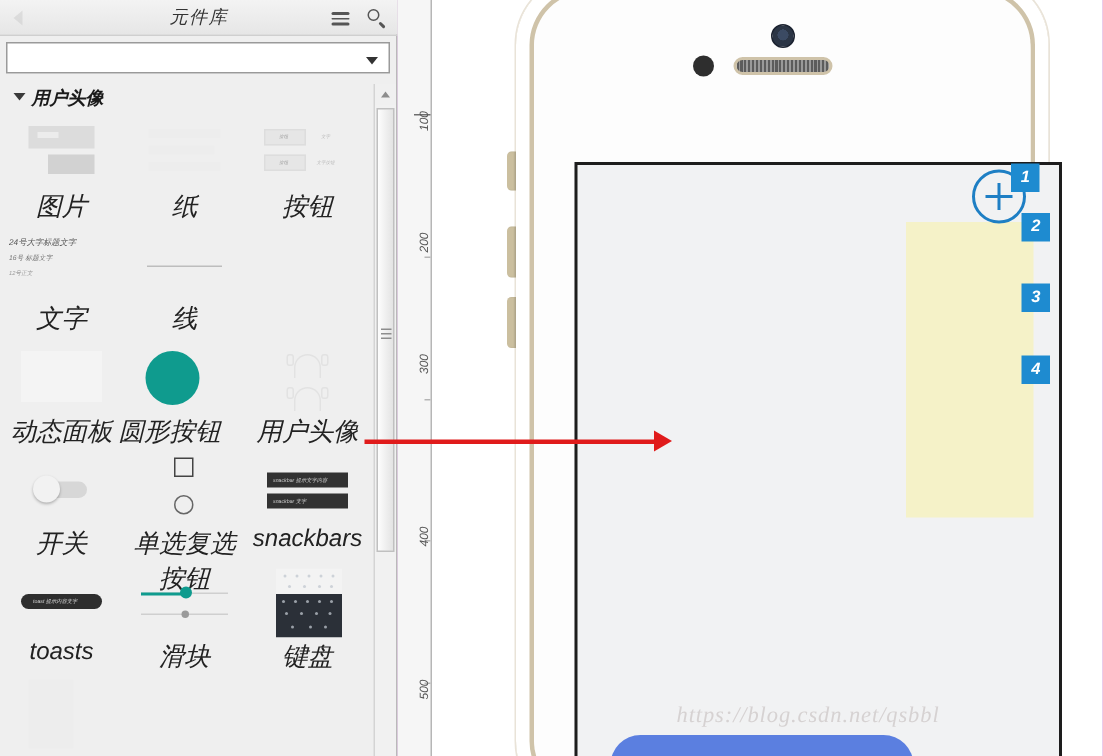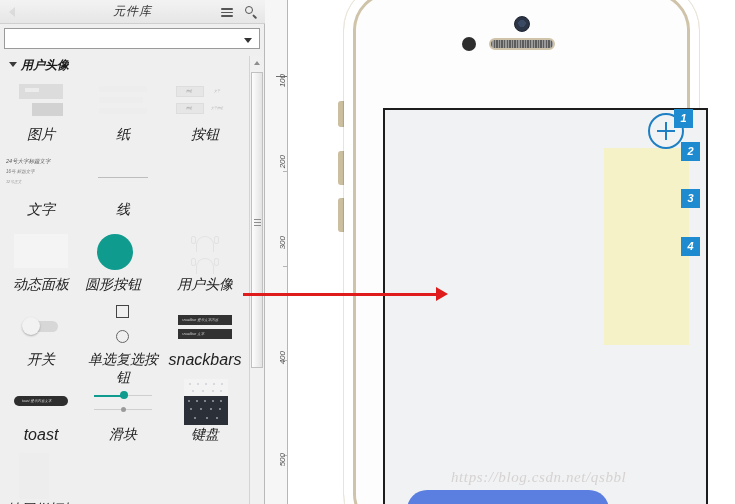--- a/index.html
+++ b/index.html
@@ -52,21 +52,21 @@
   
   #group-row{position:absolute;left:0;top:56px;width:250px;height:18px;cursor:pointer;}
   #group-caret{position:absolute;left:9px;top:6px;width:0;height:0;
     border-left:4px solid transparent;border-right:4px solid transparent;border-top:5px solid #3a3a3a;}
   #group-label{position:absolute;left:21px;top:1px;font-size:12px;color:#1a1a1a;font-weight:600;}
 
   
   #grid{position:absolute;left:0;top:76px;width:248px;height:428px;overflow:hidden;}
   .cell{position:absolute;width:82px;height:75px;}
   .thumb{position:absolute;left:0;top:0;width:82px;height:52px;}
-  .cap{position:absolute;left:0;top:50px;width:82px;text-align:center;font-size:14px;color:#222;}
+  .cap{position:absolute;left:0;top:50px;width:82px;text-align:center;font-size:17px;color:#222;}
   .cap.lat{font-size:16px;}
 
   
   .img-t{position:absolute;left:19px;top:8px;width:44px;height:36px;}
   .img-b1{position:absolute;left:0;top:0;width:44px;height:15px;background:#dcdcdc;}
   .img-b2{position:absolute;left:13px;top:19px;width:31px;height:13px;background:#d2d2d2;}
   .img-s{position:absolute;left:6px;top:4px;width:14px;height:4px;background:#ececec;}
 
   .paper-t{position:absolute;left:17px;top:10px;width:48px;height:32px;}
   .paper-l{position:absolute;left:0;height:6px;background:#ededed;}
@@ -393,21 +393,21 @@
         <div class="cap lat">snackbars</div>
       </div>
 
       <div class="cell" style="left:0;top:300px">
         <div class="thumb">
           <div class="to-t">
             <div class="to-pill"></div>
             <div class="to-txt">toast 提示内容文字</div>
           </div>
         </div>
-        <div class="cap lat">toast</div>
+        <div class="cap lat">toasts</div>
       </div>
 
       <div class="cell" style="left:164px;top:300px">
         <div class="thumb">
           <div class="kb-t">
             <div class="kb-top">
               <span class="kb-dot" style="left:5px;top:4px;"></span>
                 <span class="kb-dot" style="left:13px;top:4px;"></span>
               <span class="kb-dot" style="left:21px;top:4px;"></span>
                 <span class="kb-dot" style="left:29px;top:4px;"></span>

